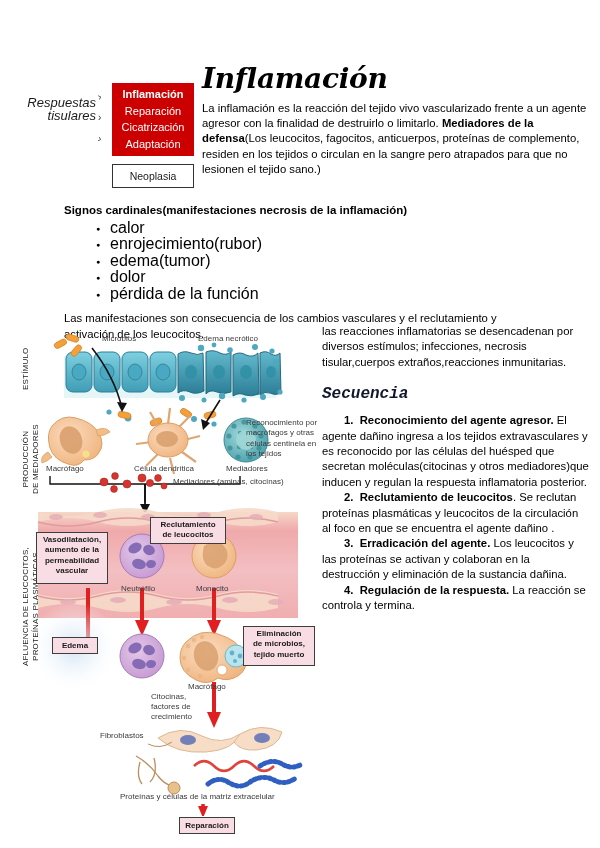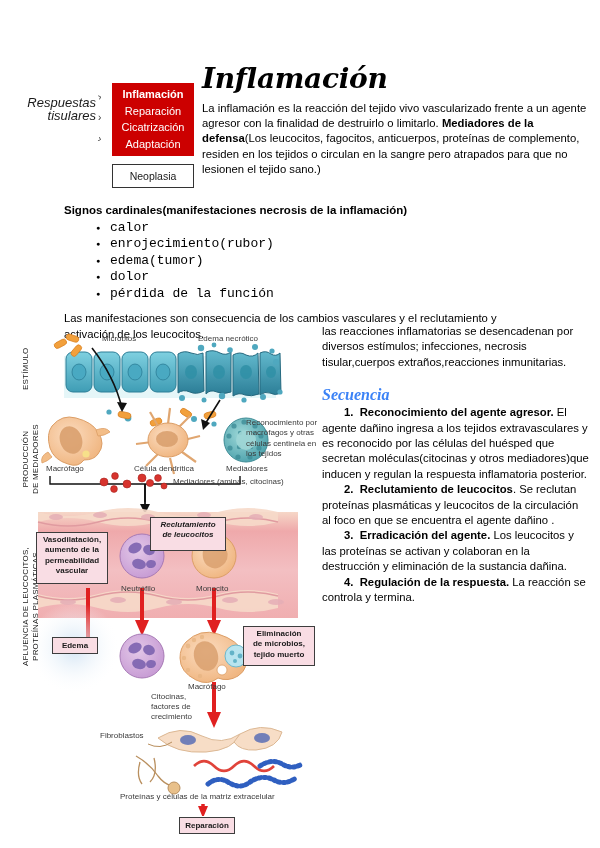--- a/index.html
+++ b/index.html
@@ -117,23 +117,22 @@
   }
   #signos-list {
     position: absolute;
     left: 92px; top: 20px;
     margin: 0;
     padding: 0 0 0 18px;
     list-style: none;
   }
   #signos-list li {
     position: relative;
-    font-size: 13px;
+    font-size: 16px;
     line-height: 16.4px;
-    font-family: Liberation Mono, monospace;
   }
   #signos-list li::before {
     content: "\25CF";
     position: absolute;
     left: -14px;
     top: 0;
     font-size: 7px;
     line-height: 17px;
   }
   #signos-tail {
@@ -149,27 +148,27 @@
     position: absolute;
     left: 322px; top: 324px;
     width: 268px;
     font-size: 11.3px;
     line-height: 15.4px;
     color: #000000;
   }
   #right-col p { margin: 0; }
   #right-col .intro-p { margin-bottom: 14px; }
   #secuencia-heading {
-    font-family: Liberation Serif, serif;
+    font-family: Liberation Mono, monospace;
     font-style: italic;
     font-weight: bold;
     font-size: 16px;
     line-height: 21px;
-    color: #3b82f6;
-    margin: 1px 0 0 0;
+    color: #0f172a;
+    margin: 1px 0 8px 0;
   }
   #right-col .step {
     margin: 0;
     text-indent: 22px;
   }
   #right-col .step b { font-weight: bold; }
   #right-col .step .num { font-weight: bold; }
 
   
   #diagram {
@@ -548,21 +547,21 @@
   <div class="dlabel" style="left:190px; top:8px;">Edema necrótico</div>
 
   <div class="dlabel wrap" style="left:238px; top:92px; width:74px; line-height:10.4px;">Reconocimiento por macrófagos y otras células centinela en los tejidos</div>
 
   <div class="dlabel" style="left:38px; top:138px;">Macrófago</div>
   <div class="dlabel" style="left:126px; top:138px;">Célula dendrítica</div>
   <div class="dlabel" style="left:218px; top:138px;">Mediadores</div>
 
   <div class="dlabel" style="left:165px; top:151px;">Mediadores (aminas, citocinas)</div>
 
-  <div class="callout" style="left:142px; top:191px; width:76px; height:34px;font-style:italic;">
+  <div class="callout" style="left:142px; top:191px; width:76px; height:27px;">
     <div>Reclutamiento</div>
     <div>de leucocitos</div>
   </div>
 
   <div class="callout" style="left:28px; top:206px; width:72px; height:52px;">
     <div>Vasodilatación,</div>
     <div>aumento de la</div>
     <div>permeabilidad</div>
     <div>vascular</div>
   </div>

